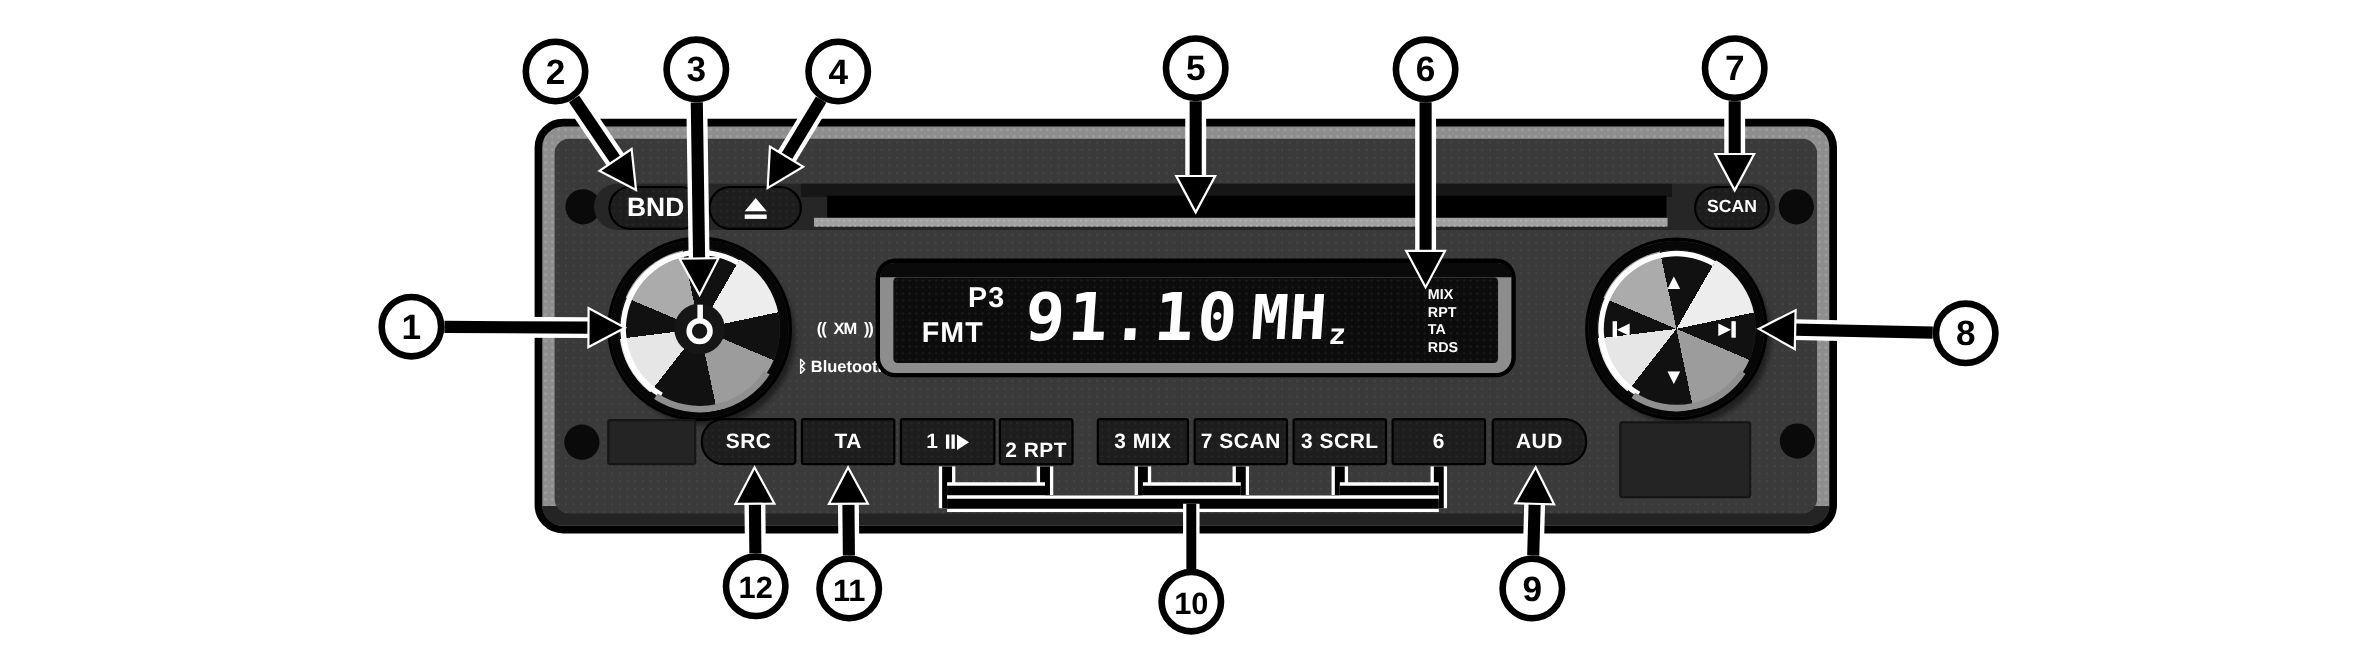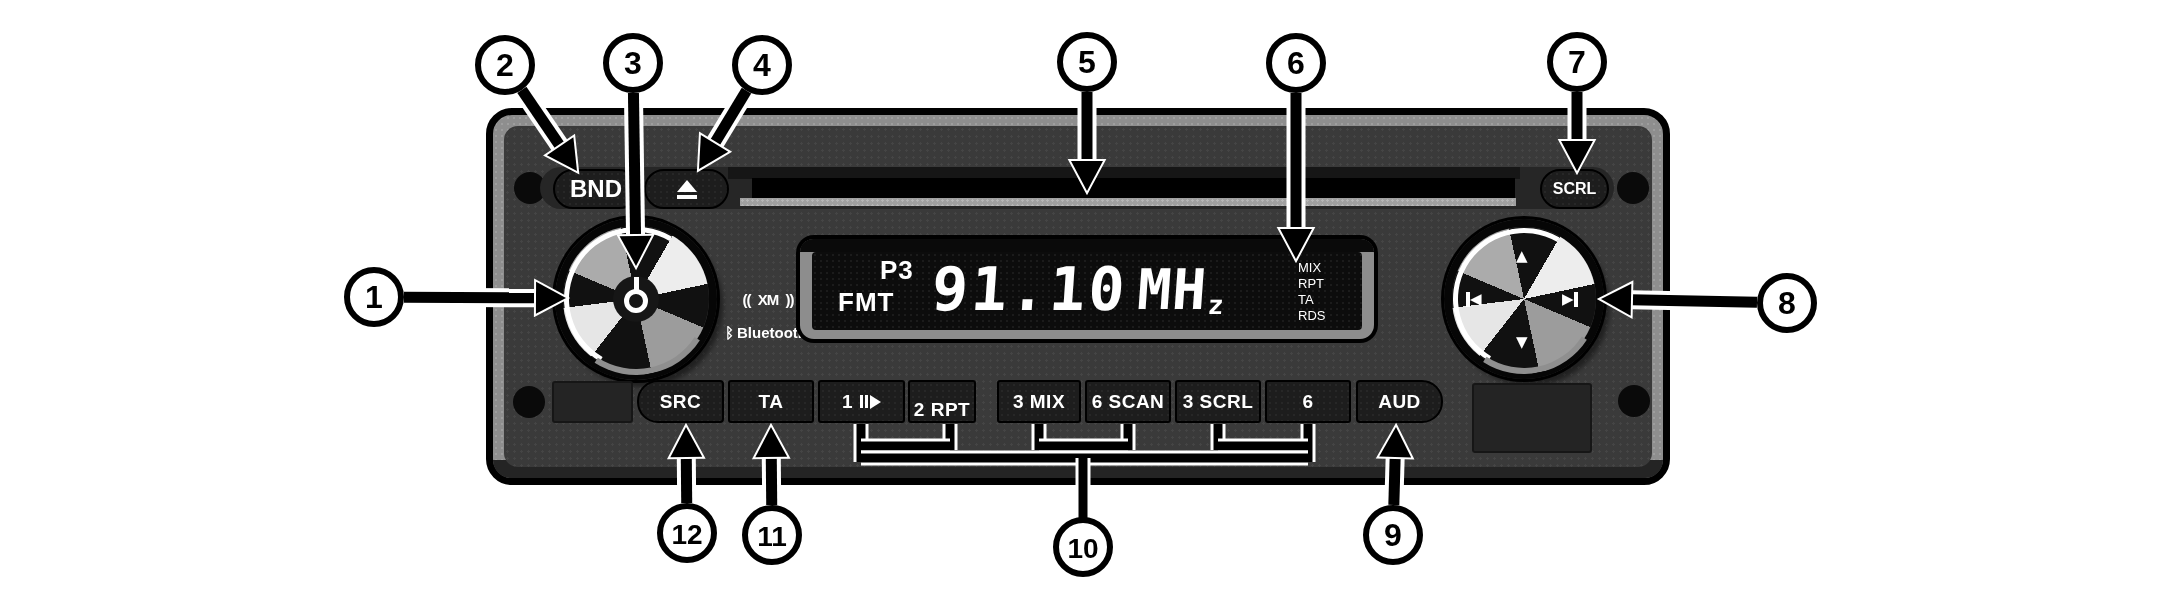--- a/index.html
+++ b/index.html
@@ -57,21 +57,21 @@
   #lcd-topbar{left:0;top:0;right:0;height:13px;background:#0a0a0a;border-radius:14px 14px 0 0;}
   #lcd-screen{left:12px;top:13px;width:550px;height:78px;border-radius:4px;background-color:#0c0c0c;
        background-image:radial-gradient(#1b1b1b 1px,transparent 1.2px);background-size:6px 6px;
        color:#fff;overflow:hidden;}
   .lcd-small{position:absolute;font-weight:bold;font-size:26px;line-height:26px;letter-spacing:1px;}
   #freq-row{position:absolute;left:120px;top:6px;display:flex;align-items:flex-end;
             font-family:"DejaVu Sans Mono",monospace;font-weight:bold;transform:skewX(-4deg);}
   #freq{font-size:60px;line-height:62px;letter-spacing:3px;}
   #unit{font-size:56px;line-height:60px;margin-left:10px;letter-spacing:1px;}
   #unit-sub{font-size:26px;line-height:30px;margin-left:2px;}
-  #inds{position:absolute;left:486px;top:8px;font-weight:normal;font-size:13px;line-height:16px;}
+  #inds{position:absolute;left:486px;top:8px;font-weight:bold;font-size:13px;line-height:16px;}
   
   .brand{color:#fff;font-weight:bold;font-size:15px;text-align:center;}
   #callout-svg{position:absolute;left:0;top:0;pointer-events:none;}
 </style>
 </head>
 <body>
 
 <div id="stage">
 
   <div class="abs" id="frame">
@@ -92,21 +92,21 @@
   <div class="abs pill" style="left:553px;top:169px;width:86px;height:40px;font-size:24px;">
     <span>BND</span>
   </div>
 
   <div class="abs pill" style="left:644px;top:169px;width:85px;height:40px;flex-direction:column;">
     <span class="ej-tri"></span>
     <span class="ej-bar"></span>
   </div>
 
   <div class="abs pill" style="left:1540px;top:169px;width:69px;height:40px;font-size:16px;">
-    <span>SCRL</span>
+    <span>SCAN</span>
   </div>
 
   <div class="abs knob" style="left:555px;top:218px;width:162px;height:162px;">
     <div class="pin"></div>
     <div class="arcw"></div>
     <div class="arcg"></div>
     <div class="abs" id="pwr-back"></div>
     <div class="abs" id="pwr-ring"></div>
     <div class="abs" id="pwr-bar"></div>
   </div>
@@ -172,21 +172,21 @@
       <span style="width:0;height:0;border-top:7px solid transparent;border-bottom:7px solid transparent;border-left:11px solid #fff;"></span>
     </span>
   </div>
   <div class="abs key" style="left:908px;width:68px;align-items:flex-end;">
     <span>2 RPT</span>
   </div>
   <div class="abs key" style="left:997px;width:84px;">
     <span>3 MIX</span>
   </div>
   <div class="abs key" style="left:1085px;width:86px;">
-    <span>6 SCAN</span>
+    <span>7 SCAN</span>
   </div>
   <div class="abs key" style="left:1175px;width:86px;">
     <span>3 SCRL</span>
   </div>
   <div class="abs key" style="left:1265px;width:86px;">
     <span>6</span>
   </div>
 
   <div class="abs key" style="left:1356px;width:87px;border-radius:4px 21px 21px 4px;text-align:right;">
     <span>AUD</span>

